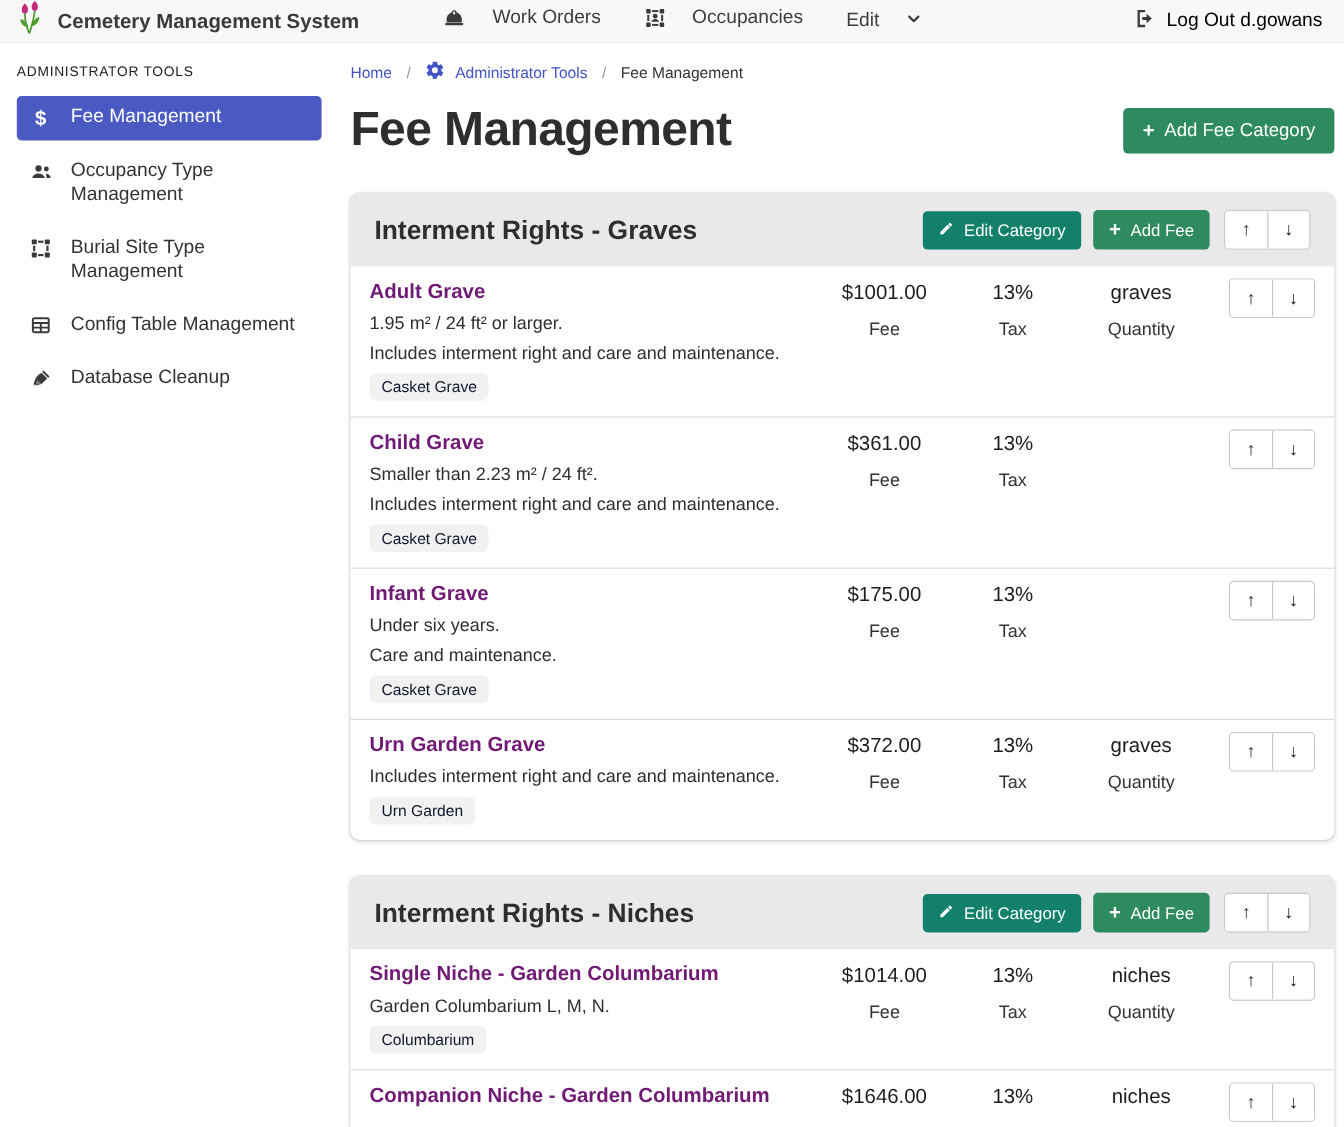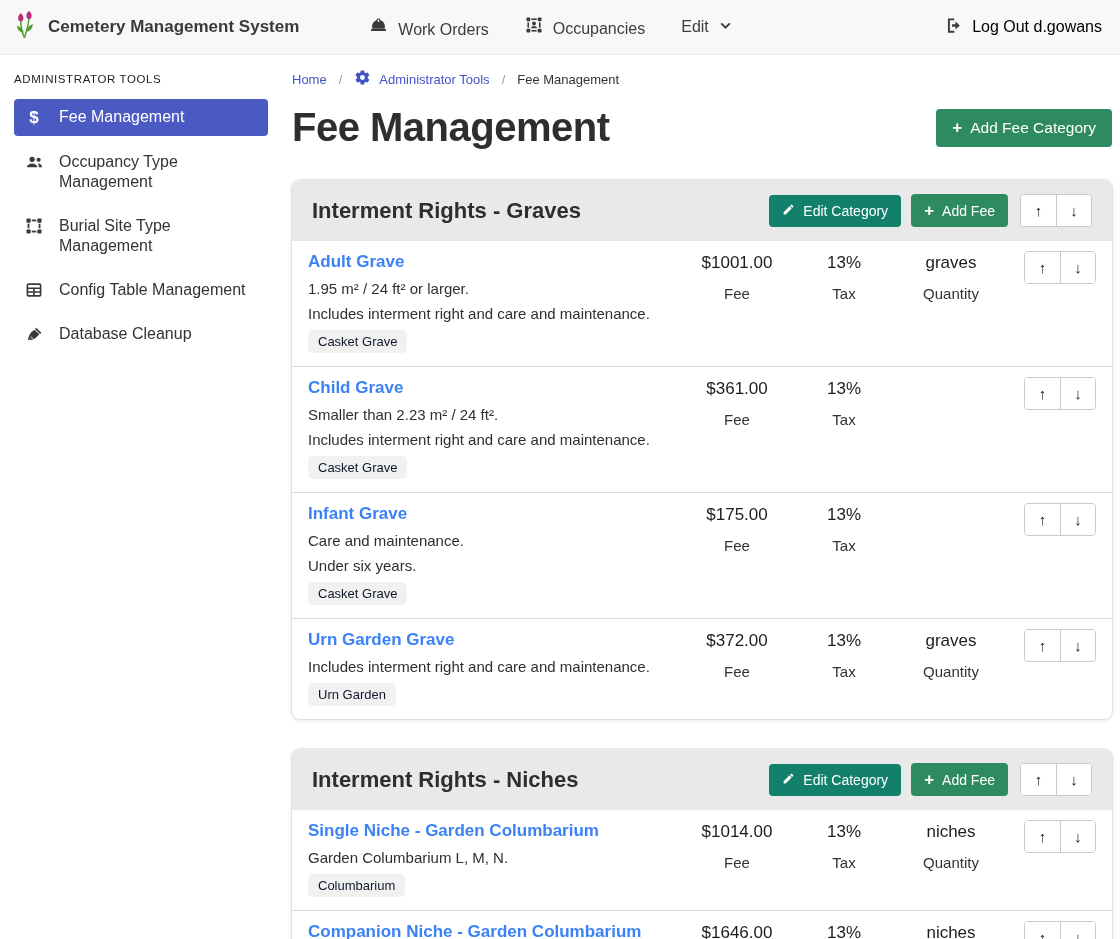--- a/index.html
+++ b/index.html
@@ -1,24 +1,24 @@
 <!DOCTYPE html>
 <html><head>
 <meta charset="utf-8">
 <style>
   * { box-sizing: border-box; margin: 0; padding: 0; }
   html, body { width: 1120px; height: 939px; overflow: hidden; background: #fff;
     font-family: "Liberation Sans", "DejaVu Sans", sans-serif; color: #333; }
 
   
-  .navbar { height: 55px; background: #f8f8f8; border-bottom: 1px solid #ececec;
+  .navbar { height: 36px; background: #f8f8f8; border-bottom: 1px solid #ececec;
     display: flex; align-items: center; padding: 0 18px 0 14px; }
   .brand { display: flex; align-items: center; gap: 10px; margin-right: 34px; cursor: pointer; }
   .brand-title { font-size: 17px; font-weight: 700; color: #3a3a3a; }
-  .nav-link { display: flex; align-items: flex-end; gap: 10px; margin-left: 36px;
+  .nav-link { display: flex; align-items: flex-start; gap: 22px; margin-left: 36px;
     font-size: 16px; color: #3d3d3d; cursor: pointer; }
   .nav-link svg { flex: 0 0 auto; }
   .nav-right { margin-left: auto; display: flex; align-items: center; gap: 9px;
     font-size: 16px; color: #000000; cursor: pointer; }
 
   
   .layout { display: flex; align-items: flex-start; }
   .sidebar { width: 280px; flex: 0 0 280px; padding: 12px 12px 0 14px; }
   .sidebar-heading { font-size: 11.5px; letter-spacing: .6px; color: #1f1f1f; margin: 6px 0 14px 0; font-weight: 400; }
   .side-item { display: flex; align-items: flex-start; gap: 15px; padding: 8px 10px;
@@ -61,21 +61,21 @@
   .card { margin-top: 30px; border-radius: 8px; overflow: hidden;
     box-shadow: 0 0 0 1px rgba(0,0,0,.06), 0 1px 4px rgba(0,0,0,.14); background: #fff; }
   .card-header { background: #e9e9e9; display: flex; align-items: center;
     padding: 14px 20px; gap: 10px; }
   .card-title { flex: 1; font-size: 22px; font-weight: 600; color: #2e2e2e; }
   .card-header .arrow-group { margin-left: 2px; }
 
   .fee-row { display: grid; grid-template-columns: 1fr 118px 96px 118px 86px;
     padding: 10px 16px 13px 16px; align-items: start; }
   .fee-row + .fee-row { border-top: 1px solid #dcdcdc; }
-  .fee-name { font-size: 17px; font-weight: 700; color: #3b82f6; line-height: 22px;
+  .fee-name { font-size: 17px; font-weight: 700; color: #701a75; line-height: 22px;
     text-decoration: none; cursor: pointer; display: inline-block; }
   .fee-desc { margin-top: 7px; font-size: 15px; color: #2f2f2f; line-height: 18px; }
   .fee-badge { display: inline-block; margin-top: 7px; background: #f1f1f1;
     border-radius: 5px; padding: 4px 10px; font-size: 13px; color: #0f172a; }
   .num-col { text-align: center; padding-top: 1px; }
   .num-val { font-size: 17px; color: #1d1d1d; line-height: 22px; }
   .num-label { margin-top: 11px; font-size: 15px; color: #333; }
   .row-arrows { justify-self: end; }
 </style>
 </head>
@@ -319,22 +319,22 @@
       <button class="arrow-btn">
                   <span>↓</span>
                 </button>
     </span>
   </div>
 
   <div class="fee-row">
     <div>
       <a class="fee-name">Infant Grave</a>
       <div>
+                  <p class="fee-desc">Under six years.</p>
                   <p class="fee-desc">Care and maintenance.</p>
-                  <p class="fee-desc">Under six years.</p>
                 </div>
       <div><span class="fee-badge">Casket Grave</span></div>
     </div>
     <div class="num-col">
       <div class="num-val">$175.00</div>
       <div class="num-label">Fee</div>
     </div>
     <div class="num-col">
       <div class="num-val">13%</div>
       <div class="num-label">Tax</div>

